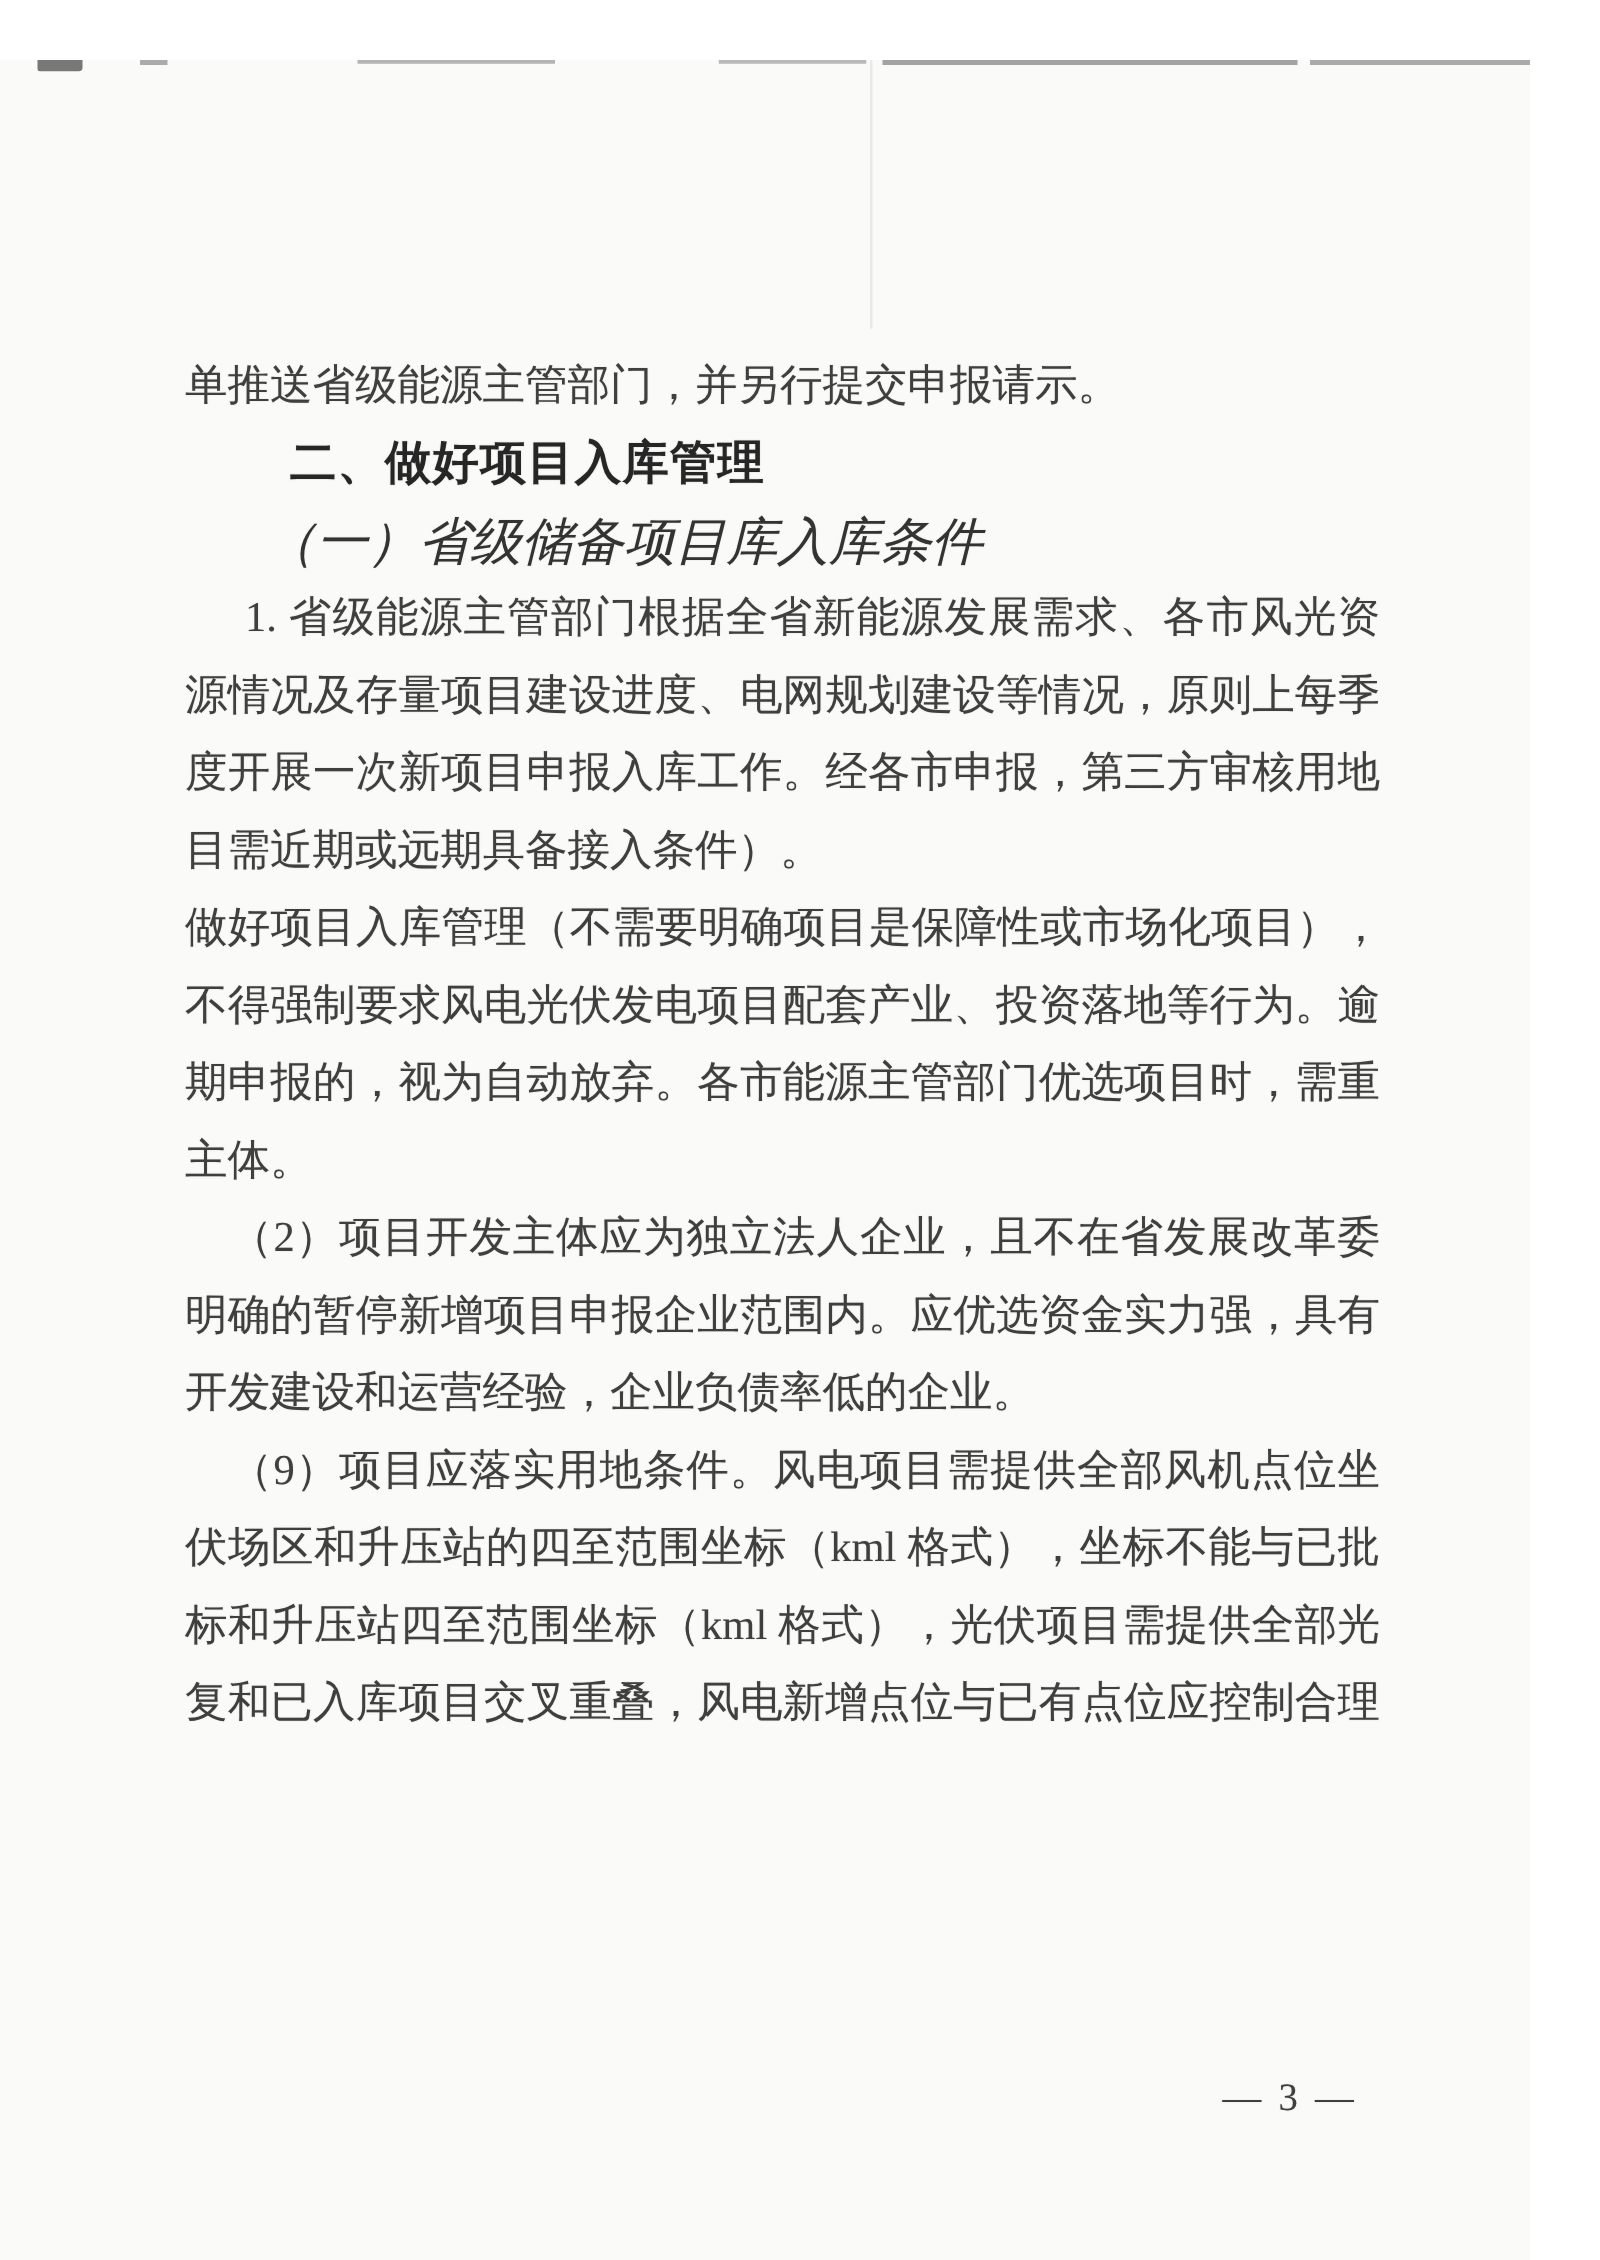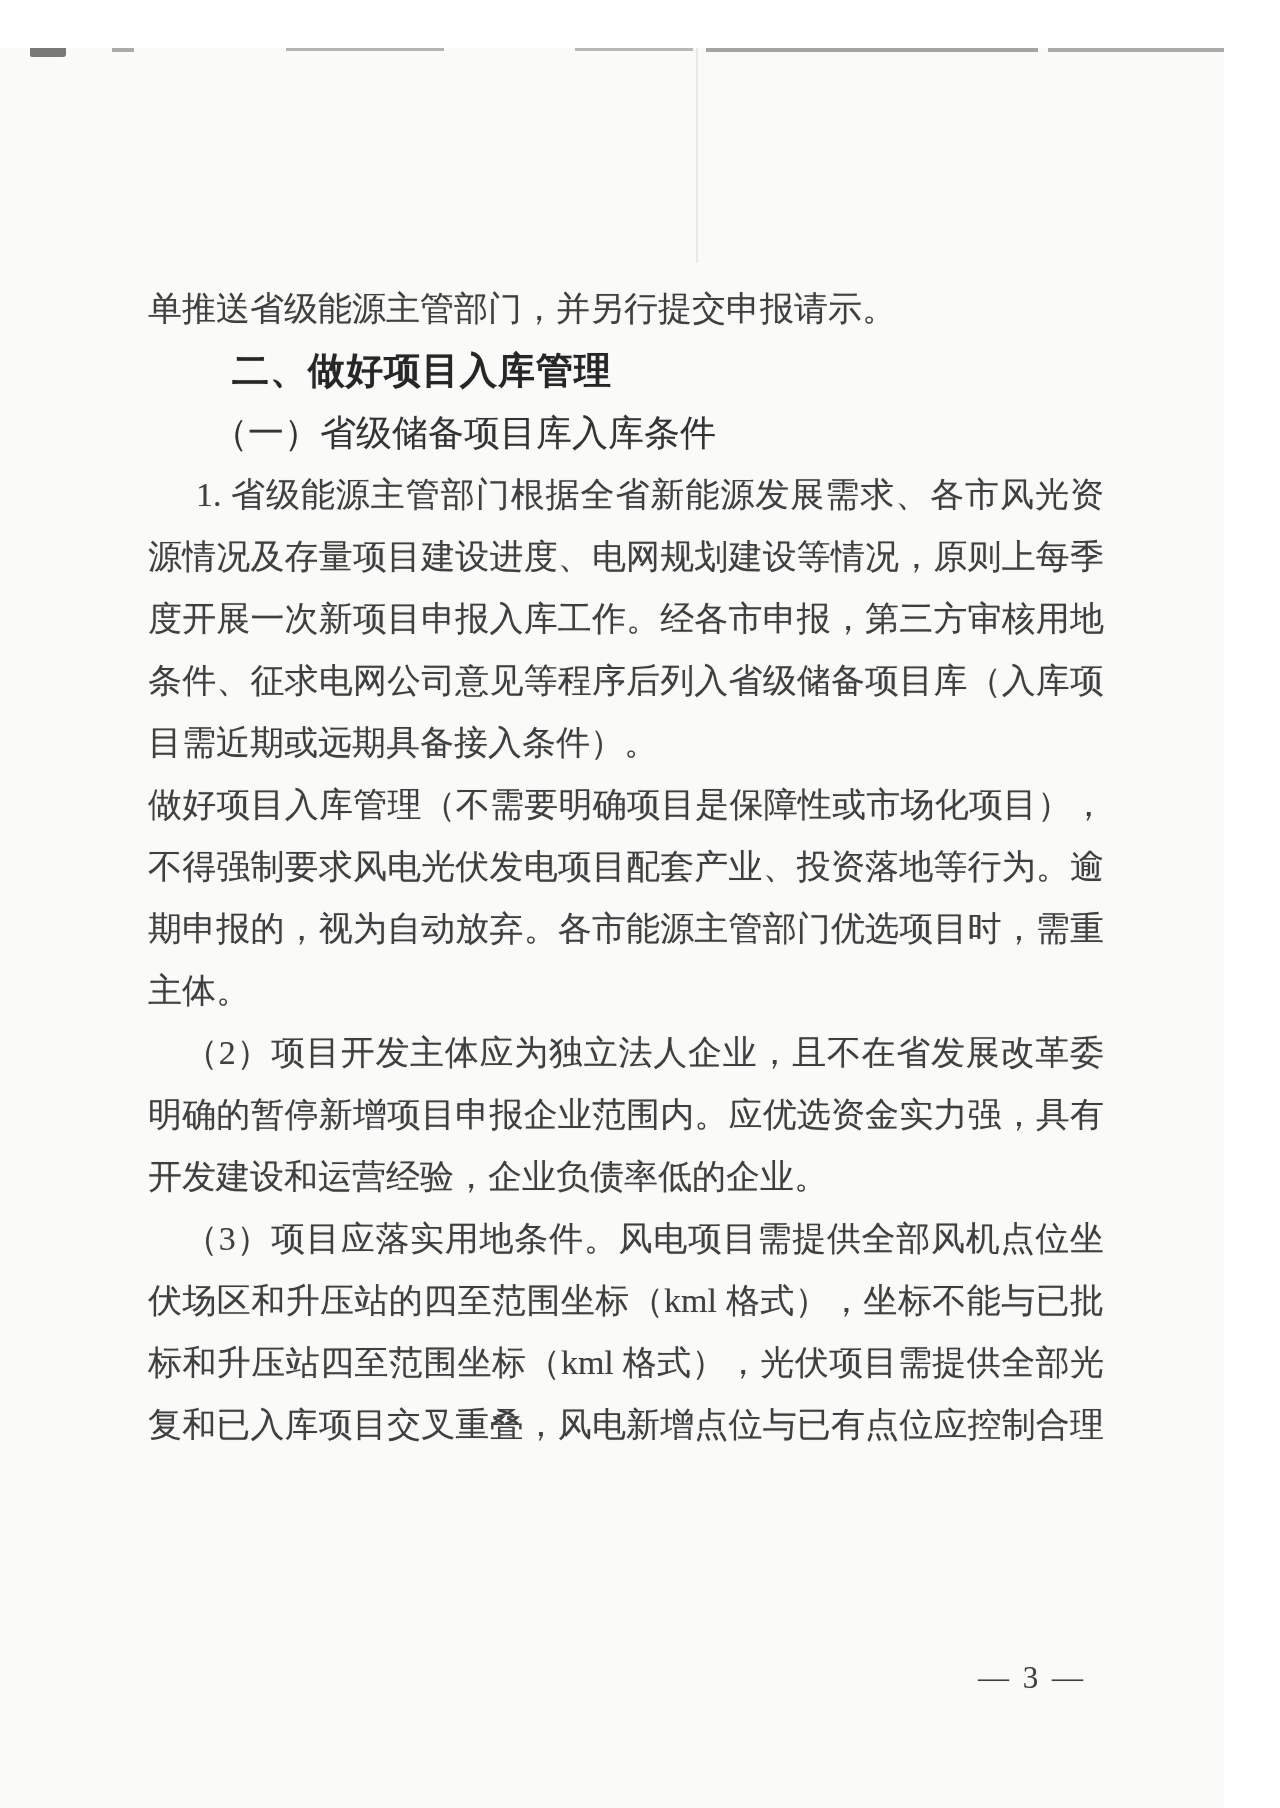--- a/index.html
+++ b/index.html
@@ -61,23 +61,24 @@
     font-family: Liberation Serif, serif;
     font-weight: bold;
     font-size: 37px;
     color: #262626;
     letter-spacing: 1px;
     text-indent: 84px;
     text-shadow: 0 0 1px rgba(30,30,30,.35);
   }
 
   .subheading {
-    font-size: 36px;
+    font-size: 41px;
     color: #333333;
     text-indent: 64px;
+    font-style: italic;
   }
 
   .pagenum {
     position: absolute;
     top: 1612px;
     left: 978px;
     font-size: 31px;
     color: #3f3f3f;
     letter-spacing: 3px;
     text-shadow: 0 0 1px rgba(55,55,55,.28);
@@ -99,30 +100,29 @@
     <i class="crease"></i>
   </div>
 
   <div class="content">
     <div class="line">单推送省级能源主管部门，并另行提交申报请示。</div>
     <div class="line heading">二、做好项目入库管理</div>
     <div class="line subheading">（一）省级储备项目库入库条件</div>
     <div class="line j ind-p">1. 省级能源主管部门根据全省新能源发展需求、各市风光资</div>
     <div class="line j">源情况及存量项目建设进度、电网规划建设等情况，原则上每季</div>
     <div class="line j">度开展一次新项目申报入库工作。经各市申报，第三方审核用地</div>
-    <div class="line j">条件、征求电网公司意见等程序后列入省级储备项目库（入库项</div>
     <div class="line">目需近期或远期具备接入条件）。</div>
     <div class="line j tight">做好项目入库管理（不需要明确项目是保障性或市场化项目），</div>
     <div class="line j">不得强制要求风电光伏发电项目配套产业、投资落地等行为。逾</div>
     <div class="line j">期申报的，视为自动放弃。各市能源主管部门优选项目时，需重</div>
     <div class="line">主体。</div>
     <div class="line j ind-b">（2）项目开发主体应为独立法人企业，且不在省发展改革委</div>
     <div class="line j">明确的暂停新增项目申报企业范围内。应优选资金实力强，具有</div>
     <div class="line">开发建设和运营经验，企业负债率低的企业。</div>
-    <div class="line j ind-b">（3）项目应落实用地条件。风电项目需提供全部风机点位坐</div>
+    <div class="line j ind-b">（9）项目应落实用地条件。风电项目需提供全部风机点位坐</div>
     <div class="line j">伏场区和升压站的四至范围坐标（kml 格式），坐标不能与已批</div>
     <div class="line j">标和升压站四至范围坐标（kml 格式），光伏项目需提供全部光</div>
     <div class="line j">复和已入库项目交叉重叠，风电新增点位与已有点位应控制合理</div>
   </div>
 
   <div class="pagenum">— 3 —</div>
 
 </div>
 
 </body></html>

